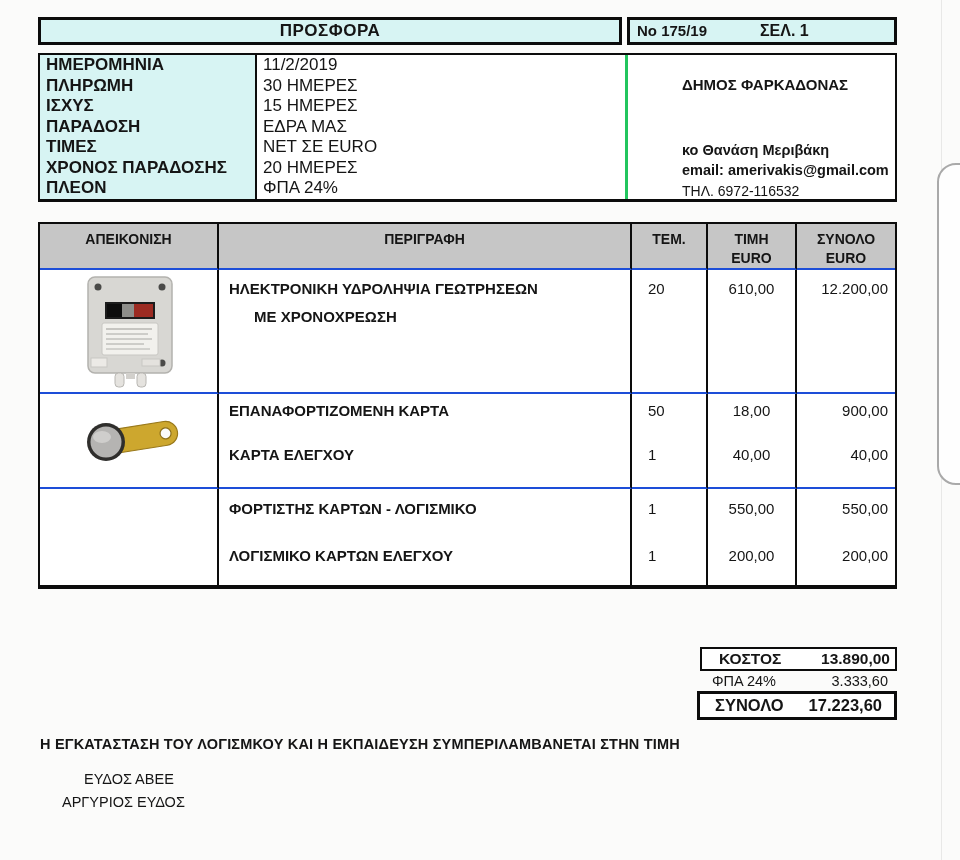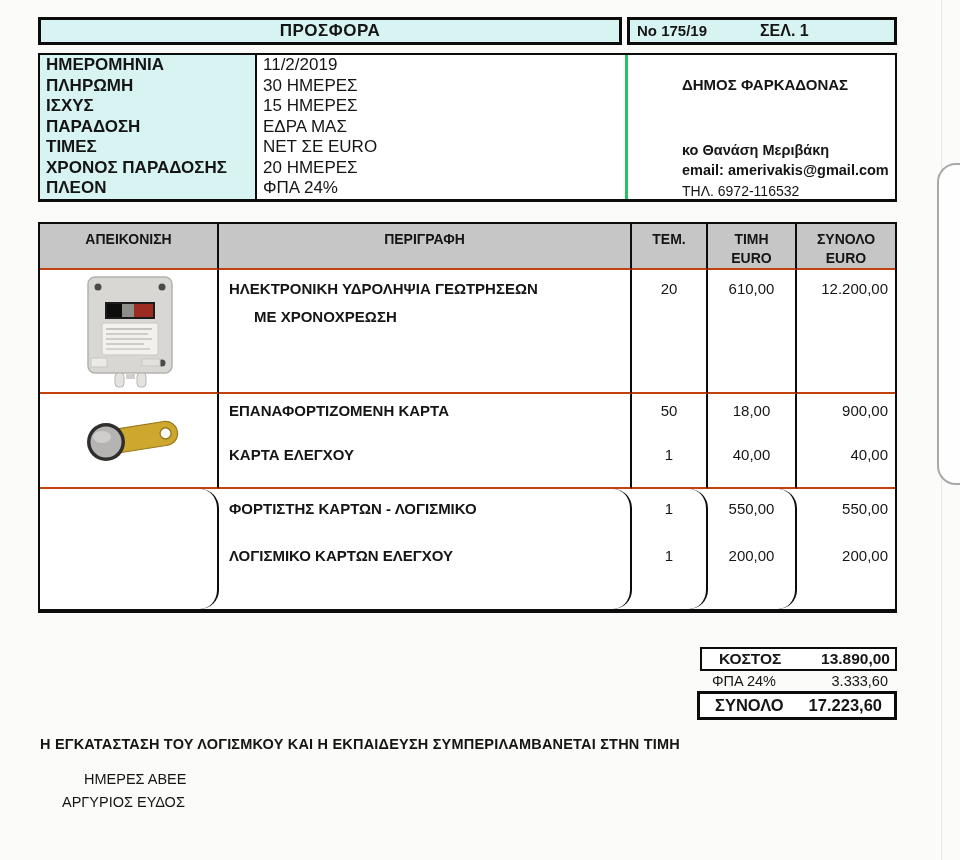--- a/index.html
+++ b/index.html
@@ -38,30 +38,30 @@
   .cust-contact{position:absolute;left:8px;top:87px;font-weight:bold;font-size:14.5px;}
   .cust-email{position:absolute;left:8px;top:107px;font-weight:bold;font-size:14.5px;}
   .cust-phone{position:absolute;left:8px;top:128px;font-size:14px;}
 
   
   .products{
     position:absolute;left:38px;top:222px;width:855px;
     border:2px solid #0c0c0c;border-bottom-width:4px;background:#fff;
     display:grid;grid-template-columns:179px 413px 76px 89px 1fr;
   }
-  .c{border-right:2px solid #0c0c0c;border-bottom:2px solid #c2410c;position:relative;box-sizing:border-box;}
+  .c{border-right:2px solid #0c0c0c;border-bottom:2px solid #1d4ed8;position:relative;box-sizing:border-box;}
   .c.lastcol{border-right:none;}
   .c.lastrow{border-bottom:none;}
   .h{background:#c6c6c6;text-align:center;font-weight:bold;font-size:14px;line-height:19px;padding-top:6px;height:46px;}
-  .r1{height:124px;} .r2{height:95px;} .r3{height:120px;border-radius:19px;}
+  .r1{height:124px;} .r2{height:95px;} .r3{height:96px;}
   .desc{font-weight:bold;font-size:15px;white-space:nowrap;}
   .num{font-size:15px;}
   .la,.lb{position:absolute;}
   .desc.la,.desc.lb{left:10px;}
-  .qty.la,.qty.lb{left:0;right:0;text-align:center;}
+  .qty.la,.qty.lb{left:16px;right:0;text-align:left;}
   .price.la,.price.lb{left:0;right:0;text-align:center;}
   .tot.la,.tot.lb{right:7px;text-align:right;}
   .r1 .la{top:10px;} .r1 .desc.lb{top:38px;margin-left:25px;}
   .r2 .la{top:8px;}  .r2 .lb{top:52px;}
   .r3 .la{top:11px;} .r3 .lb{top:58px;}
   .imgwrap{position:absolute;}
 
   
   .costbox{
     position:absolute;left:700px;top:647px;width:193px;height:20px;
@@ -236,18 +236,18 @@
   <div class="vatrow">
     <span class="lbl">ΦΠΑ 24%</span>
     <span class="val">3.333,60</span>
   </div>
   <div class="totalbox">
     <span class="lbl">ΣΥΝΟΛΟ</span>
     <span class="val">17.223,60</span>
   </div>
 
   <div class="note">Η ΕΓΚΑΤΑΣΤΑΣΗ ΤΟΥ ΛΟΓΙΣΜΚΟΥ ΚΑΙ Η ΕΚΠΑΙΔΕΥΣΗ ΣΥΜΠΕΡΙΛΑΜΒΑΝΕΤΑΙ ΣΤΗΝ ΤΙΜΗ</div>
-  <div class="company">ΗΜΕΡΕΣ ΑΒΕΕ</div>
+  <div class="company">ΕΥΔΟΣ ΑΒΕΕ</div>
   <div class="signatory">ΑΡΓΥΡΙΟΣ ΕΥΔΟΣ</div>
 
   <div class="scrollthumb"></div>
 
 </div>
 
 </body></html>

